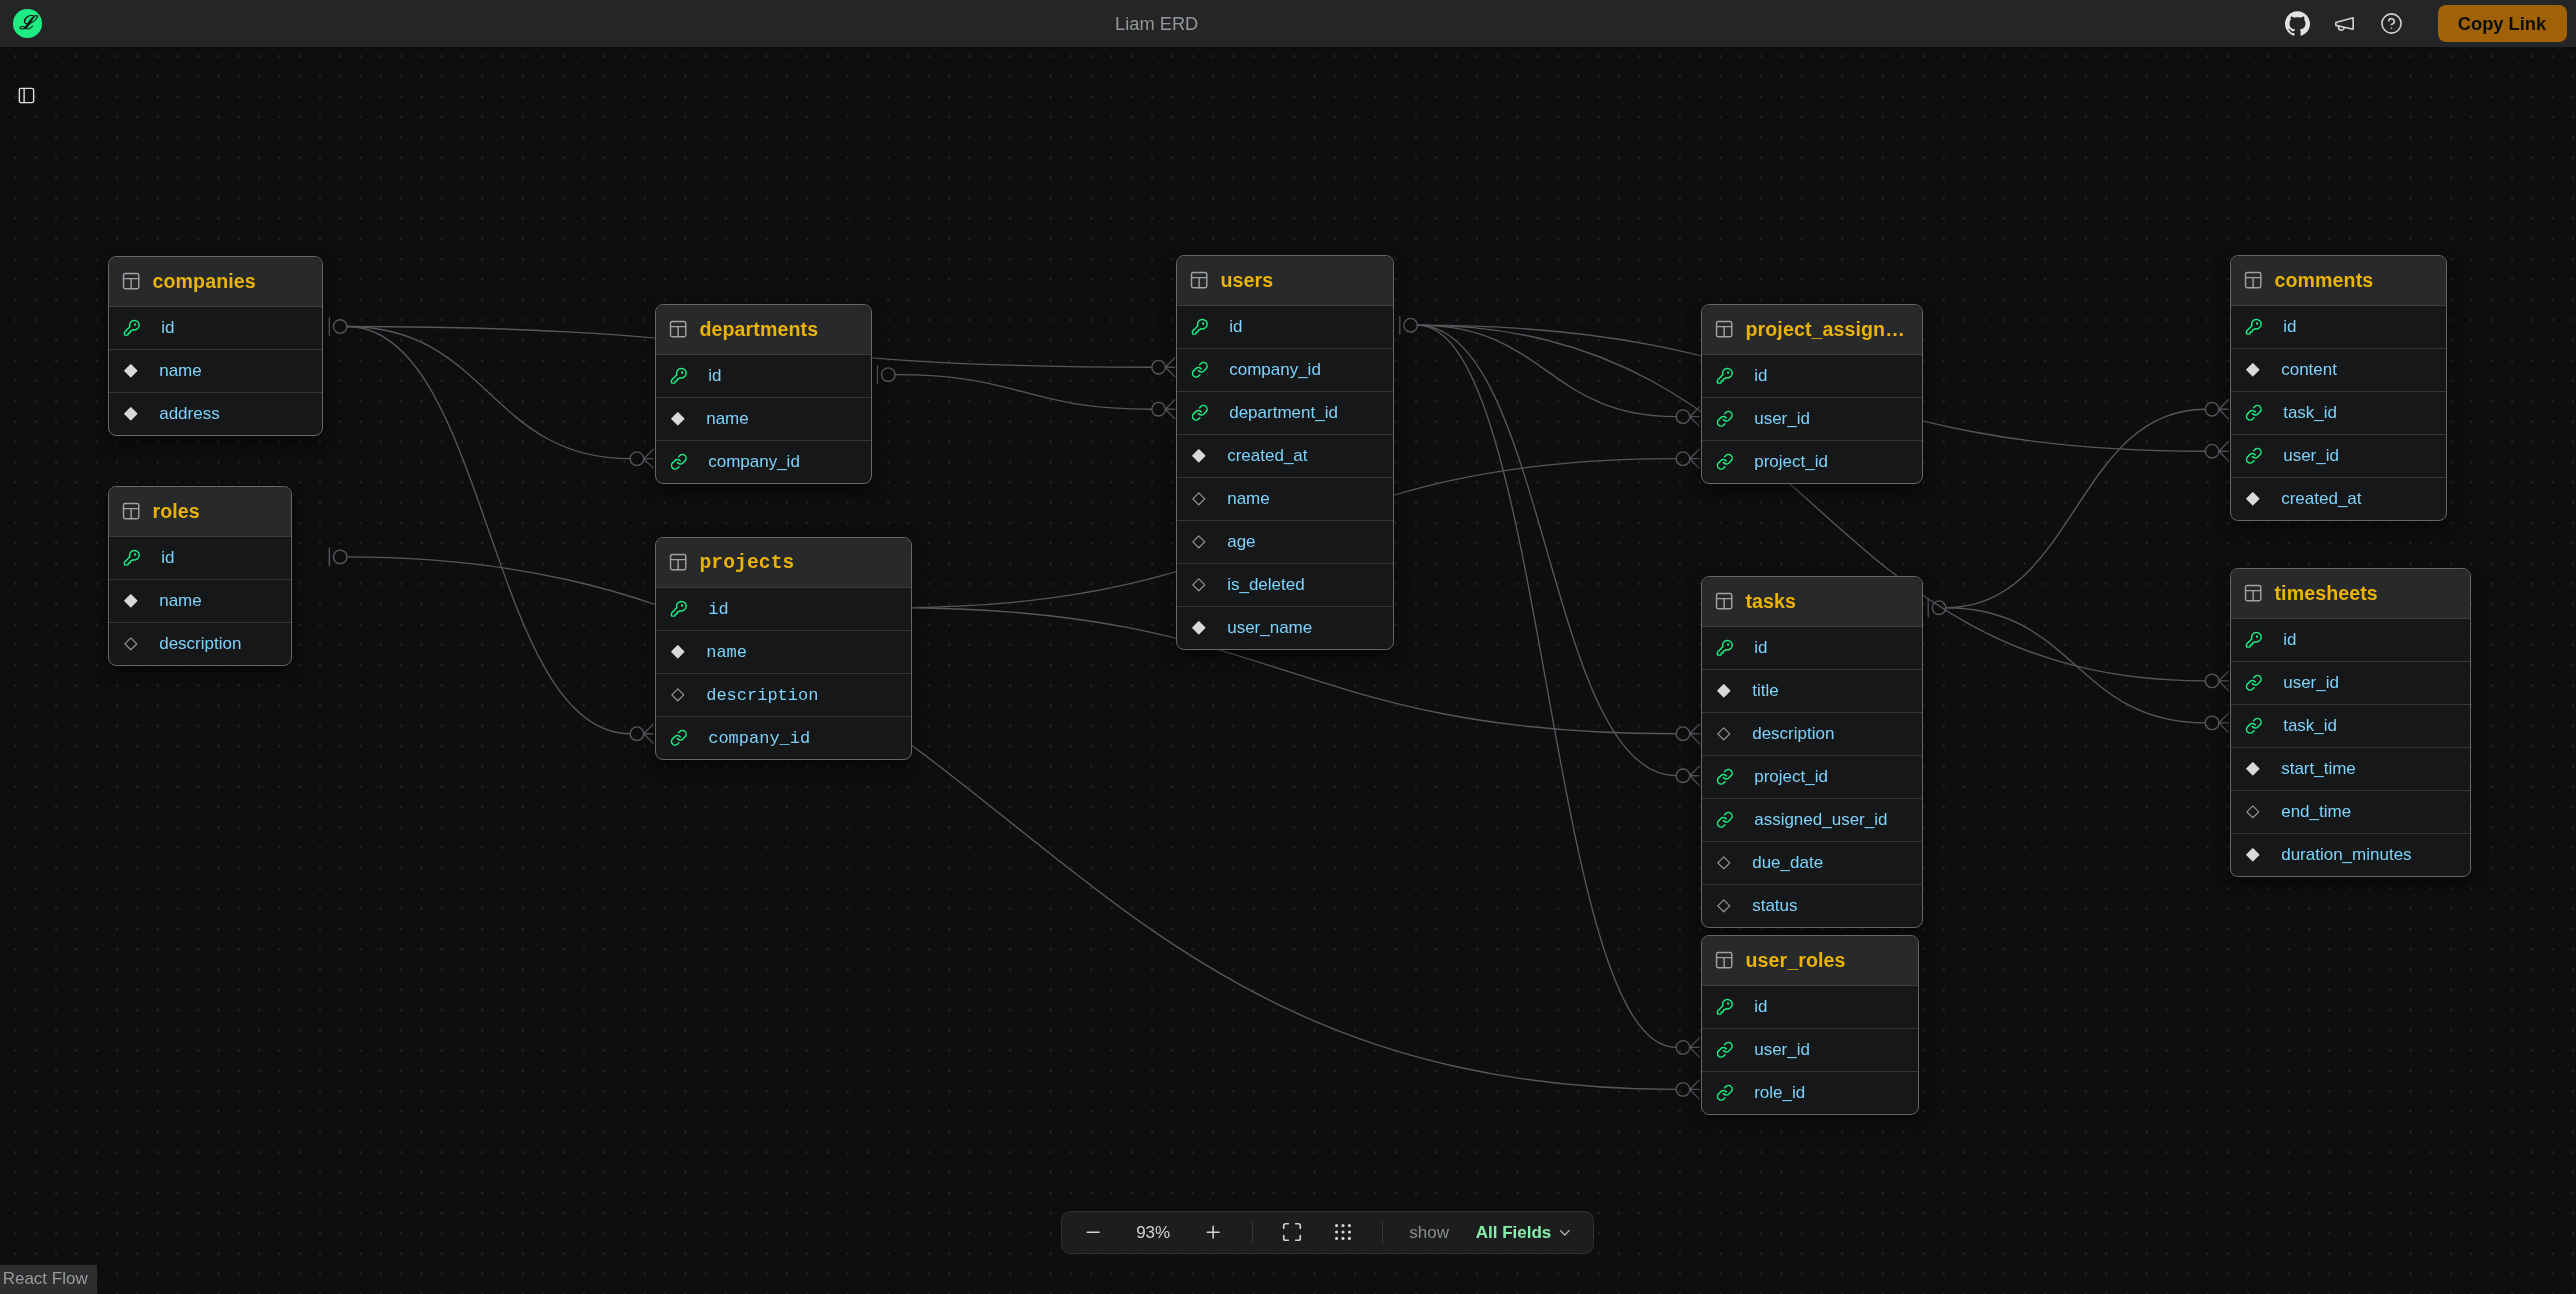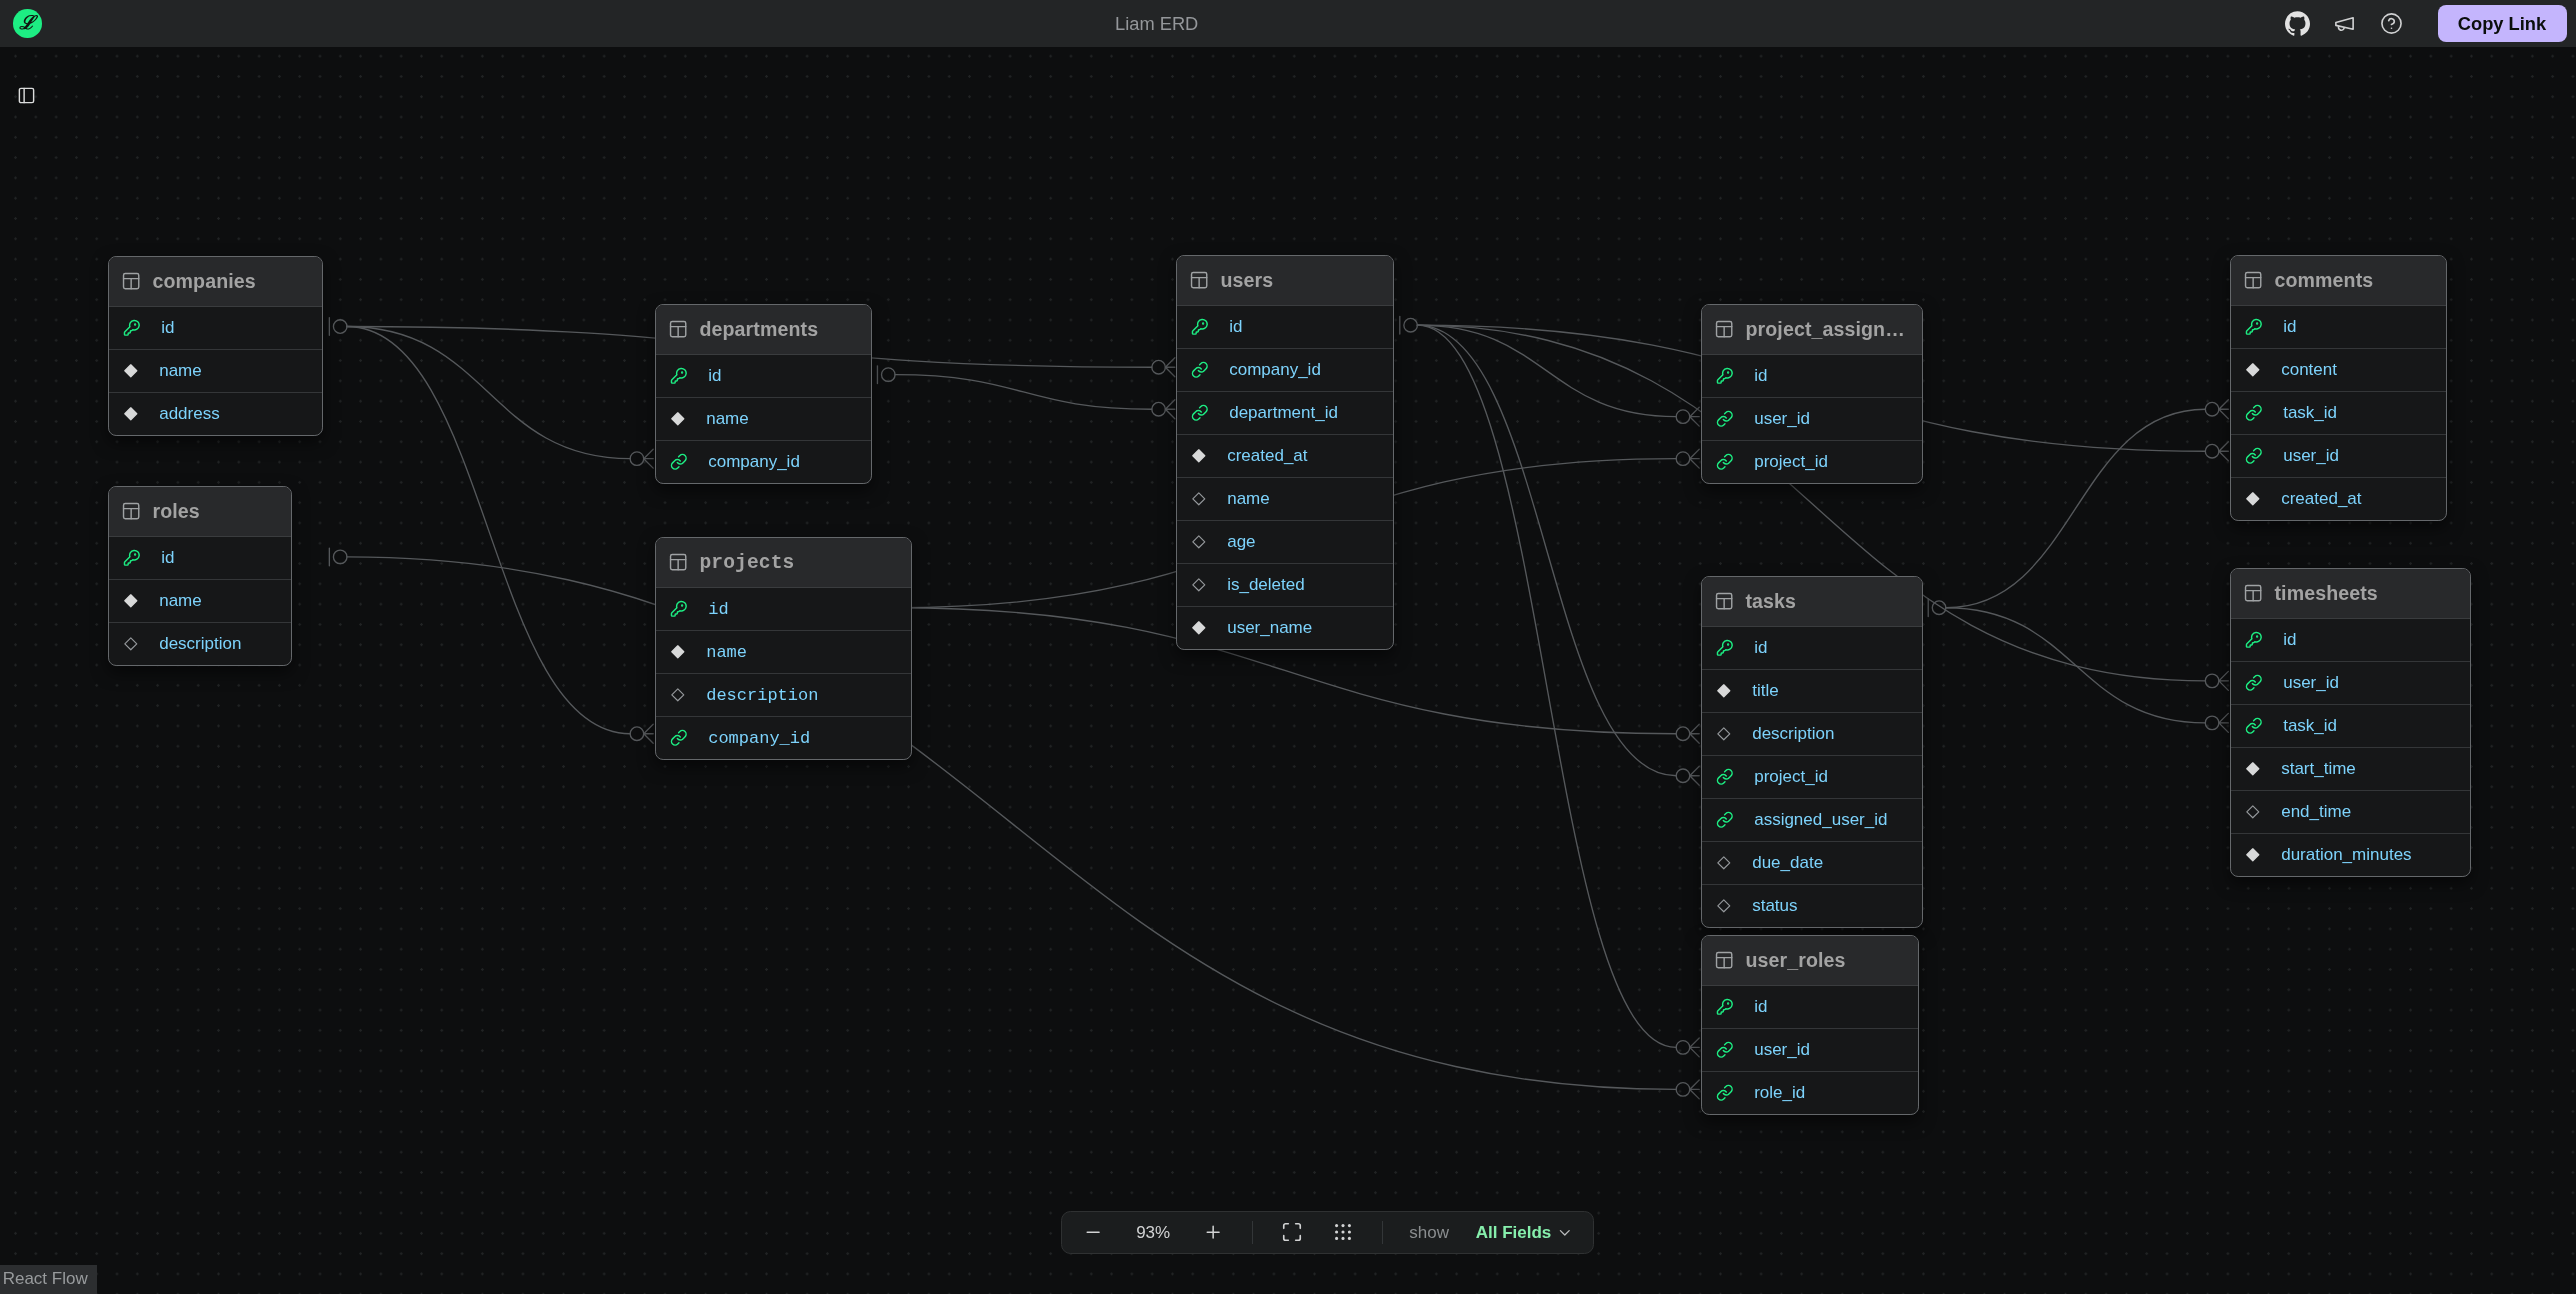--- a/index.html
+++ b/index.html
@@ -12,41 +12,41 @@
     background-size:20.3px 20.3px;background-position:5.4px 5.4px;}
   #edges{position:absolute;left:0;top:0;z-index:1;}
   #nodes{position:absolute;inset:0;z-index:2;}
 
   
   .table-node{position:absolute;background:#161718;border:1px solid #65686b;border-radius:8.1px;
     overflow:hidden;box-shadow:0 6.8px 16.3px rgba(0,0,0,.5);box-sizing:border-box;cursor:grab;}
   .t-header{height:49px;background:#28292b;display:flex;align-items:center;gap:11px;
     padding:0 12.2px;border-bottom:0.7px solid #3a3c3e;}
   .t-header .ticon{color:#9fa2a4;flex:0 0 auto;display:flex;}
-  .t-name{color:#a3a3a3;font-size:19.6px;font-weight:600;flex:1;min-width:0;
+  .t-name{color:#eab308;font-size:19.6px;font-weight:600;flex:1;min-width:0;
     white-space:nowrap;overflow:hidden;text-overflow:ellipsis;letter-spacing:0.1px;}
   .t-row{height:42px;display:flex;align-items:center;gap:21px;padding:0 13.6px;
     color:#7dd3fc;font-size:17px;font-weight:500;}
   .t-row + .t-row{border-top:0.7px solid #343638;}
   .ficon{flex:0 0 auto;display:flex;}
   .f-name{white-space:nowrap;overflow:hidden;text-overflow:ellipsis;}
 
   
   header{position:absolute;top:0;left:0;right:0;height:47px;background:#232526;z-index:10;
     display:flex;align-items:center;padding:0 9.5px 0 13px;box-sizing:border-box;}
   .logo-btn{width:28.5px;height:28.5px;border-radius:50%;background:#1ded83;border:none;cursor:pointer;
     display:flex;align-items:center;justify-content:center;padding:0;}
   .logo-glyph{font-family:"DejaVu Serif",serif;font-size:19px;font-weight:700;color:#10130f;
     font-style:italic;line-height:1;transform:translateY(-0.7px);}
   .app-title{position:absolute;left:1115px;top:50%;transform:translateY(-50%);
     color:#94979a;font-size:18.3px;font-weight:500;}
   .h-right{margin-left:auto;display:flex;align-items:center;gap:20.3px;}
   .icon-btn{background:none;border:none;padding:0;cursor:pointer;display:flex;align-items:center;
     justify-content:center;width:27px;height:27px;color:#d3d4d5;}
-  .copy-link{height:37px;padding:0 20.3px;border:none;border-radius:8.1px;background:#c4b5fd;
+  .copy-link{height:37px;padding:0 20.3px;border:none;border-radius:8.1px;background:#a16207;
     color:#0b0e0c;font-size:18.3px;font-weight:600;cursor:pointer;margin-left:12px;
     font-family:inherit;}
 
   
   .panel-toggle{position:absolute;left:11px;top:80px;width:30px;height:30px;background:none;border:none;
     color:#dcdddd;cursor:pointer;z-index:5;display:flex;align-items:center;justify-content:center;padding:0;}
   .toolbar{position:absolute;left:1061px;top:1211px;width:533px;height:43px;background:#1b1d1e;
     border:0.7px solid #2f3132;border-radius:9.5px;z-index:5;display:flex;align-items:center;
     justify-content:space-between;padding:0 19px;box-sizing:border-box;}
   .tb-btn{background:none;border:none;padding:0;cursor:pointer;color:#d2d3d4;display:flex;

